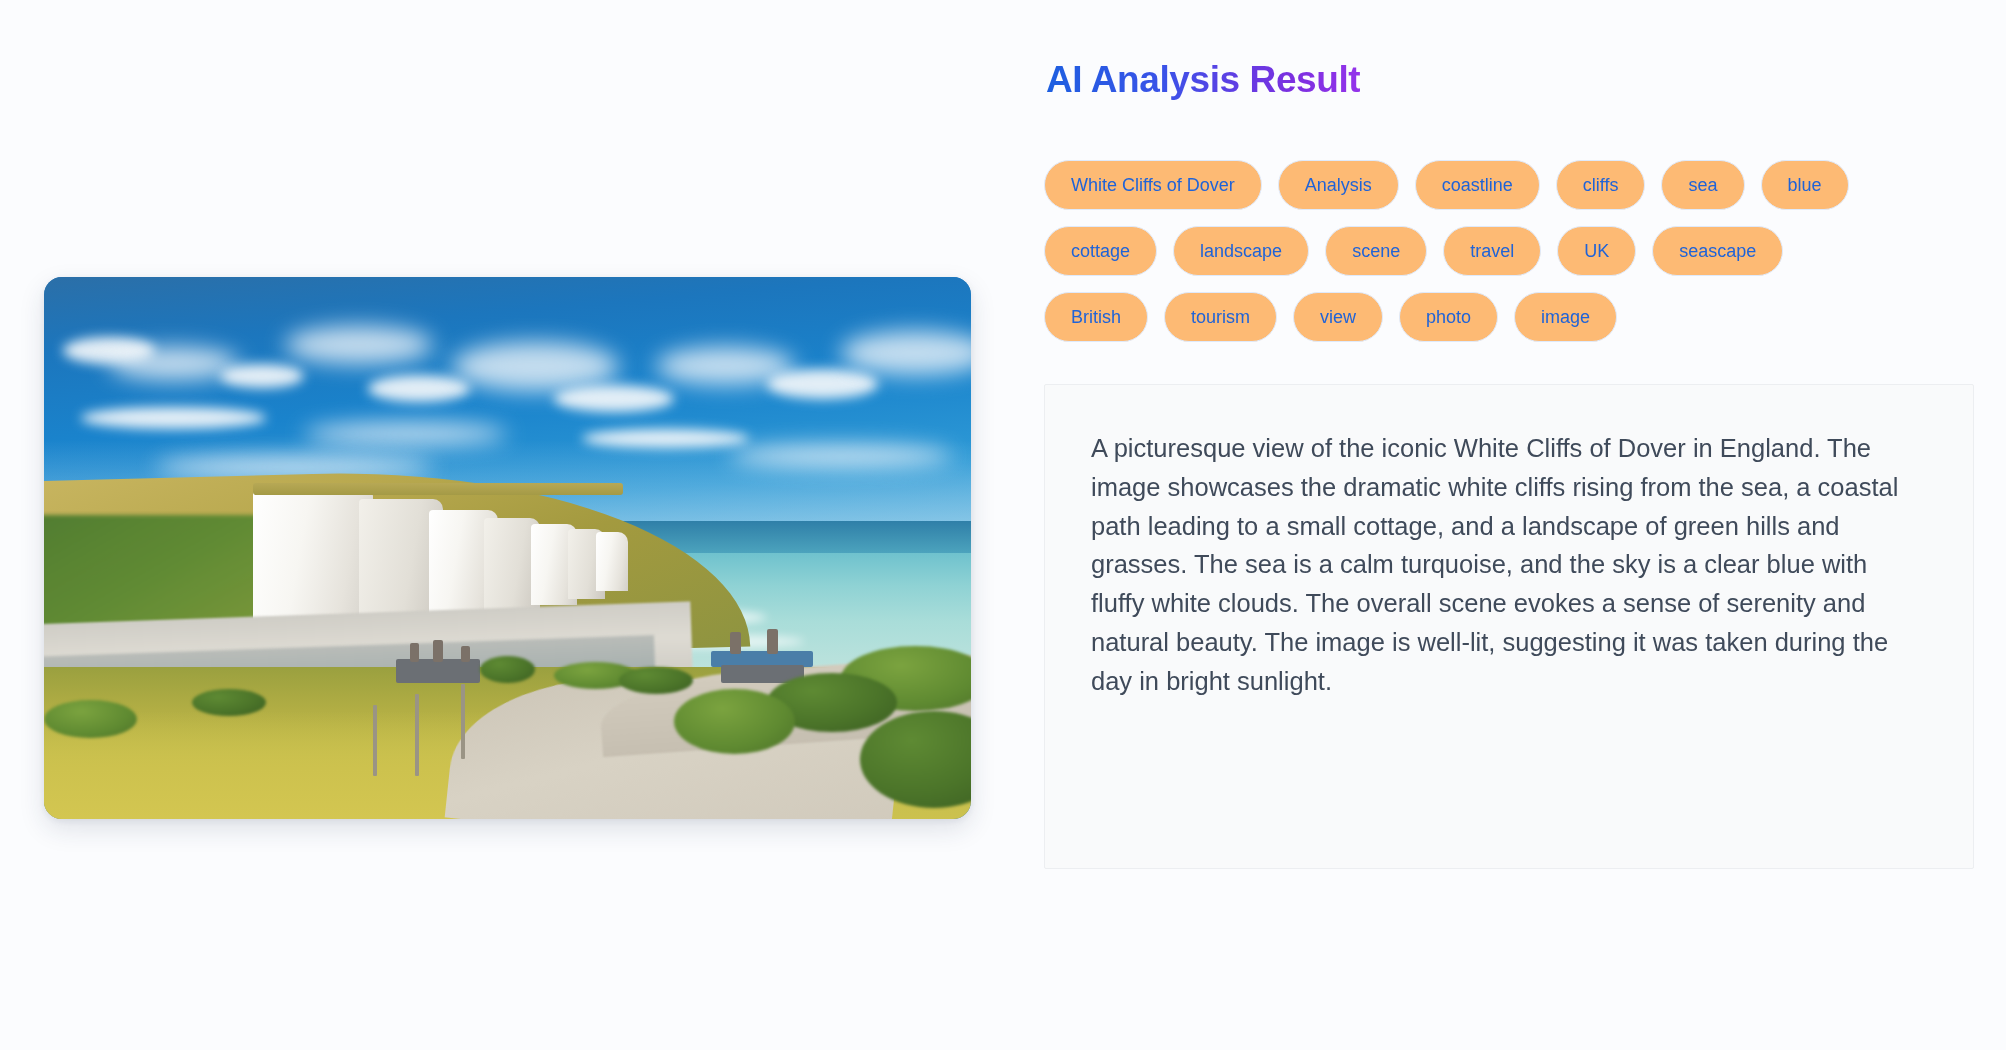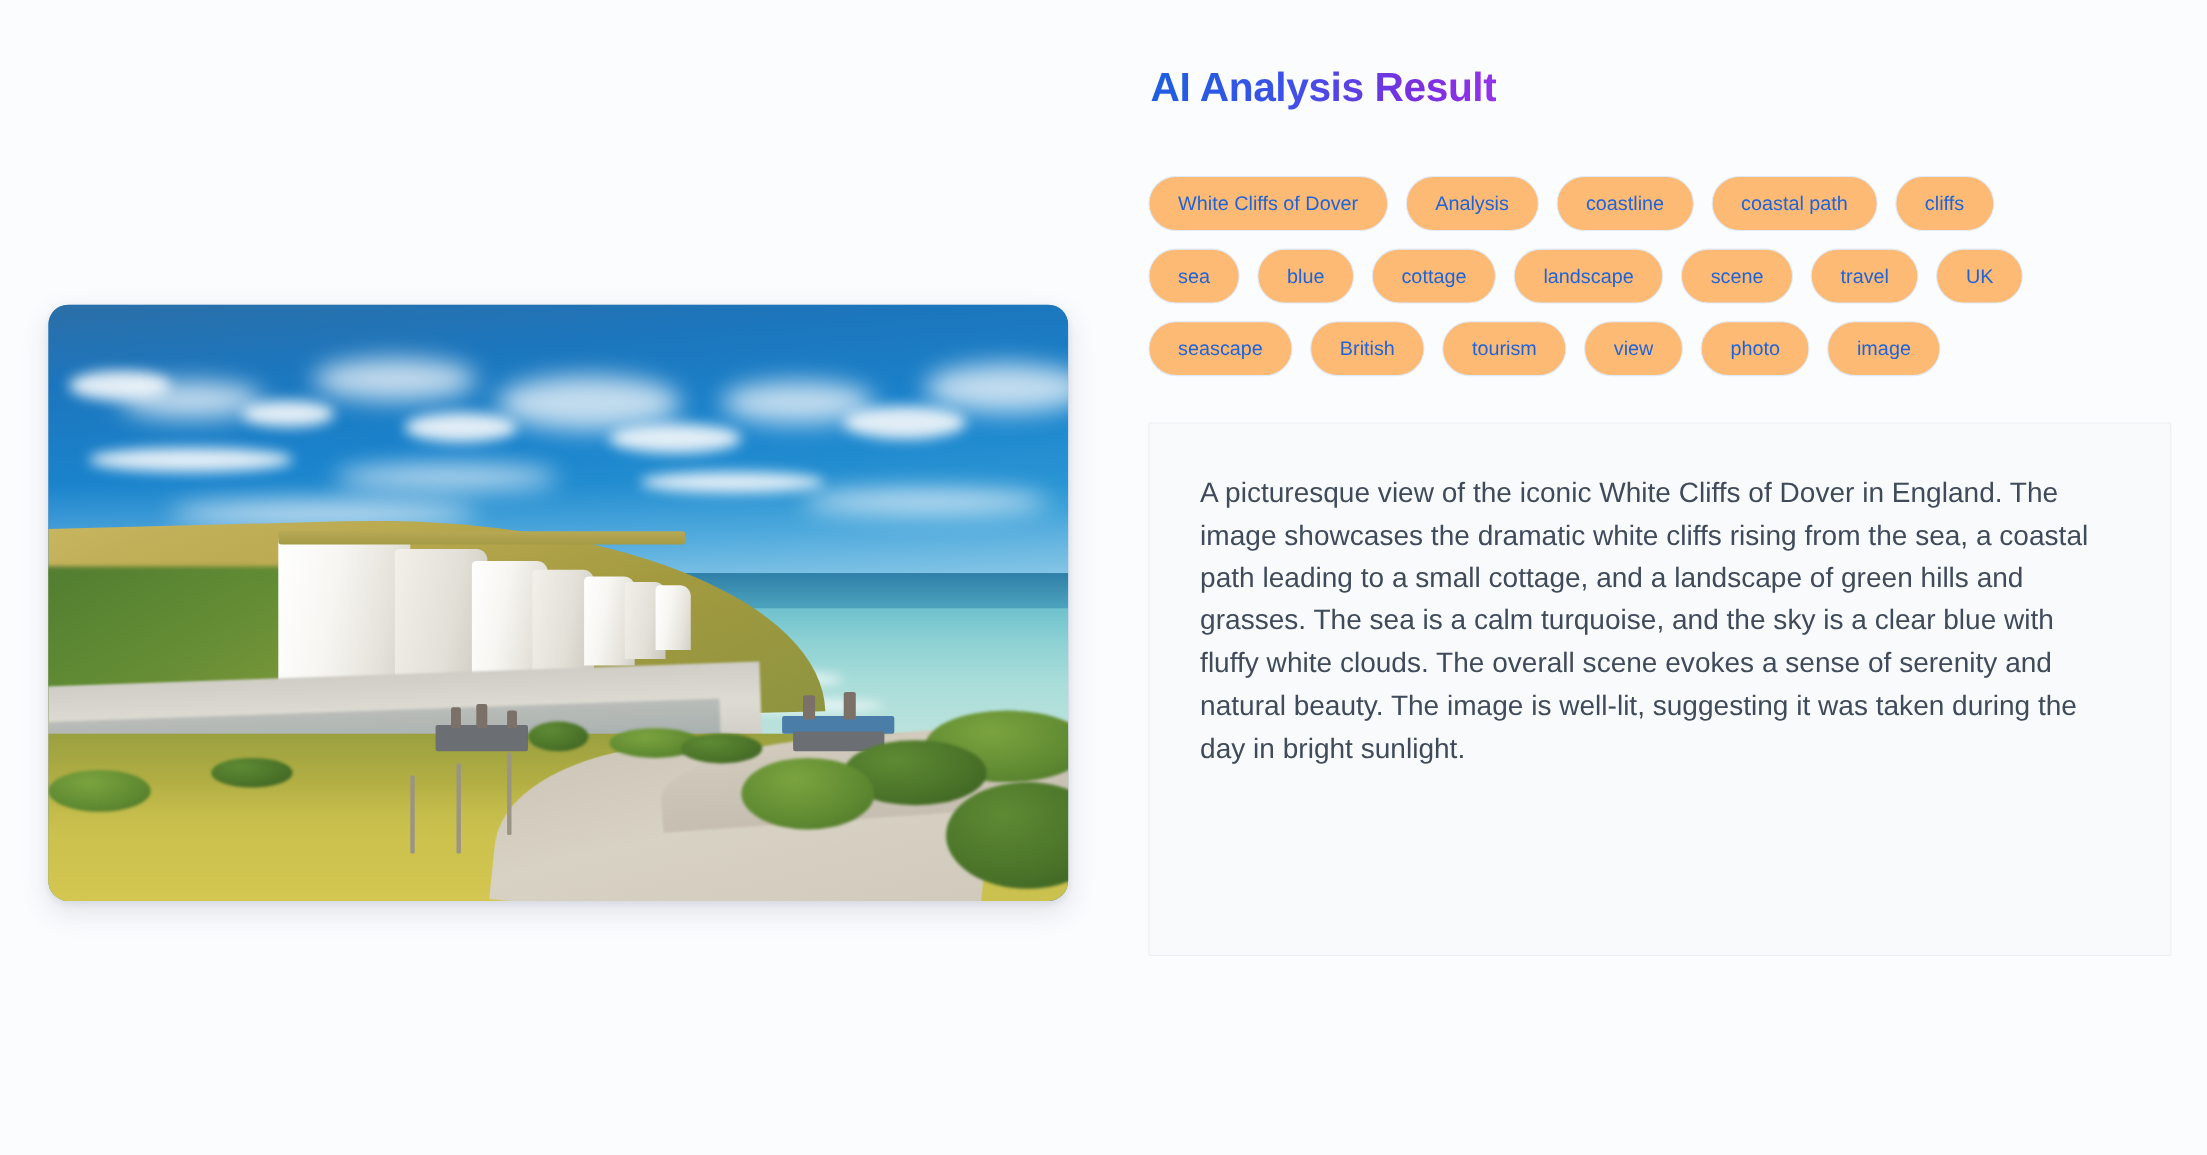--- a/index.html
+++ b/index.html
@@ -351,21 +351,20 @@
   <div class="analysis-panel">
 
     <div class="panel-header">
       <div class="title">AI Analysis Result</div>
     </div>
 
     <div class="tags">
       <span class="tag">White Cliffs of Dover</span>
       <span class="tag">Analysis</span>
       <span class="tag">coastline</span>
-      <span class="tag">coastal path</span>
       <span class="tag">cliffs</span>
       <span class="tag">sea</span>
       <span class="tag">blue</span>
       <span class="tag">cottage</span>
       <span class="tag">landscape</span>
       <span class="tag">scene</span>
       <span class="tag">travel</span>
       <span class="tag">UK</span>
       <span class="tag">seascape</span>
       <span class="tag">British</span>

